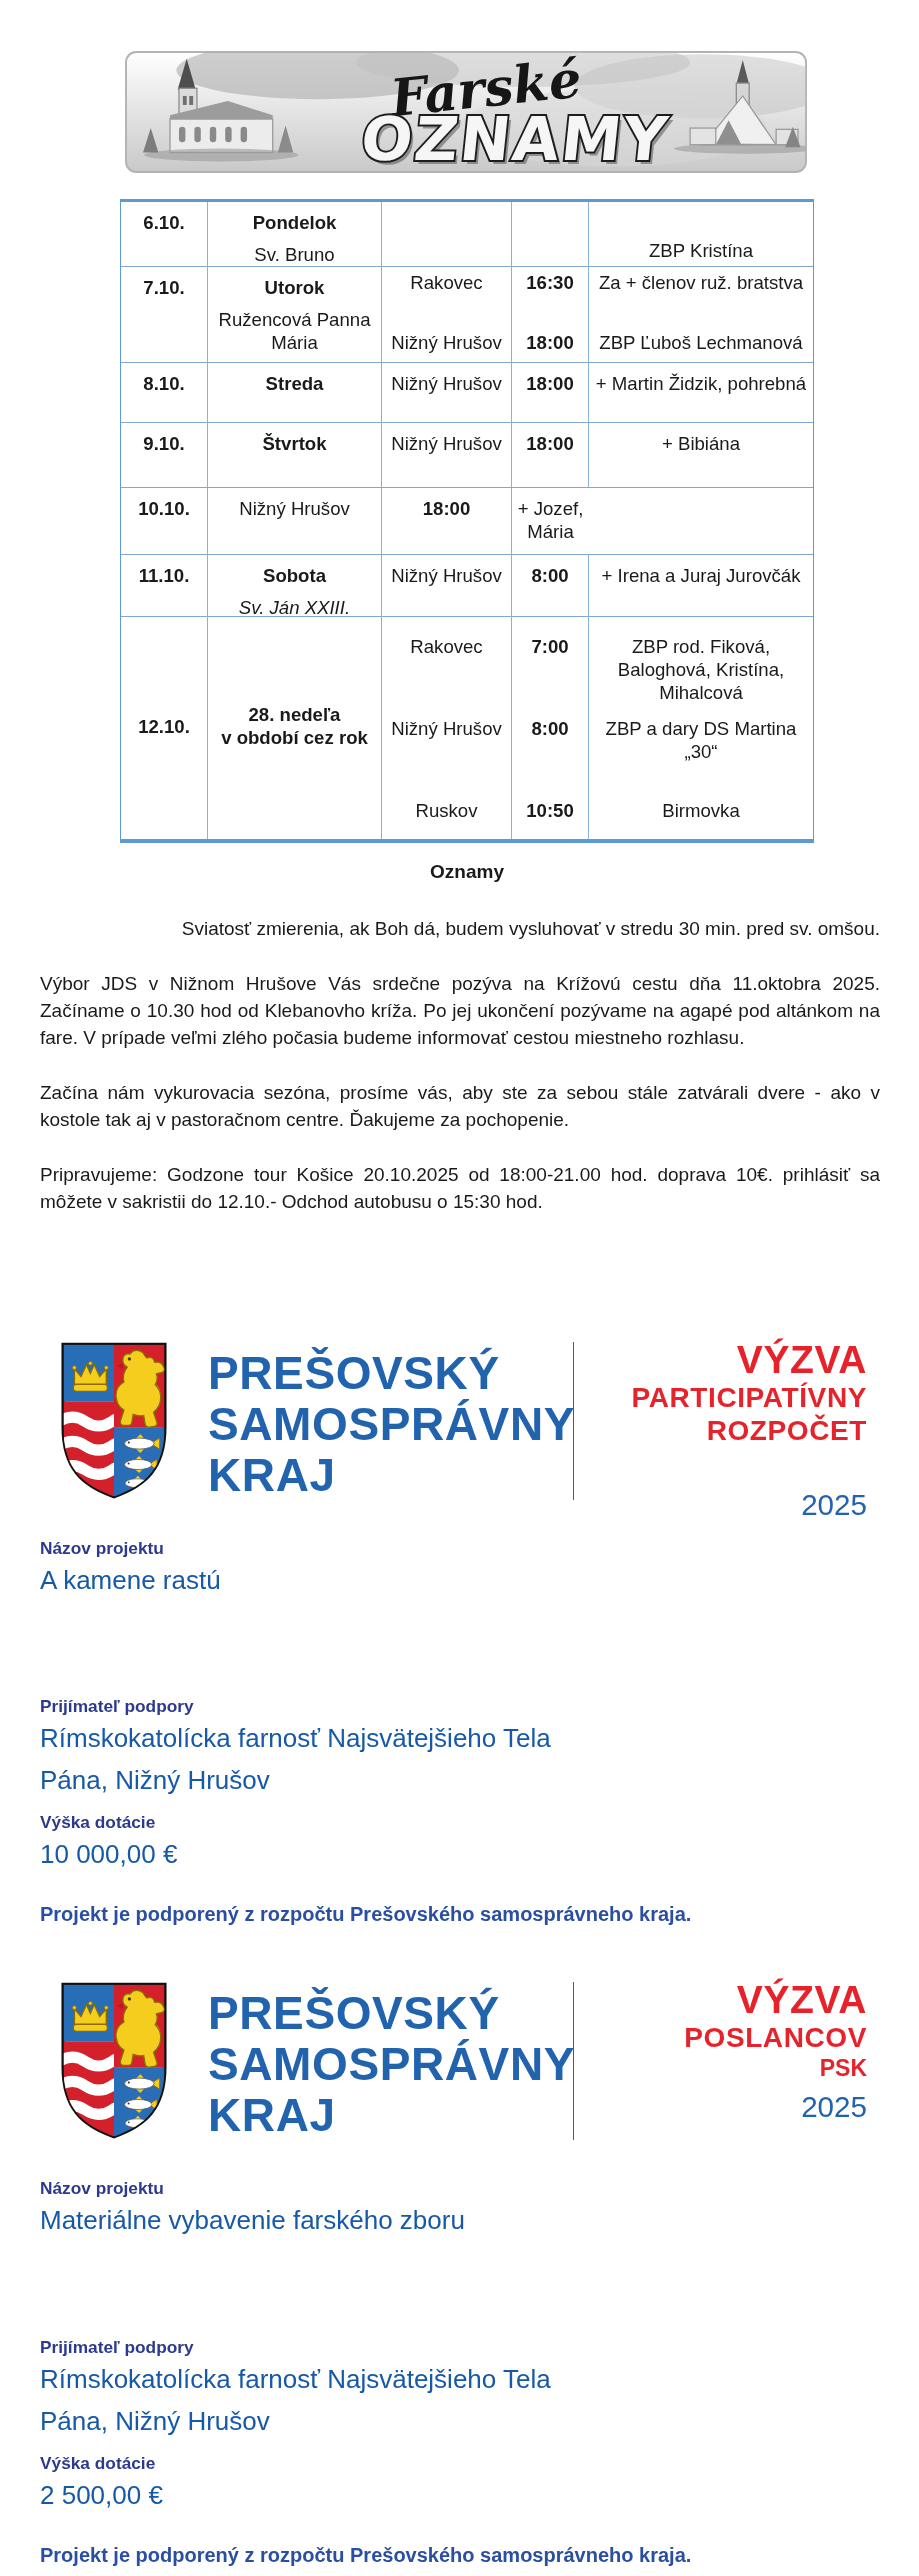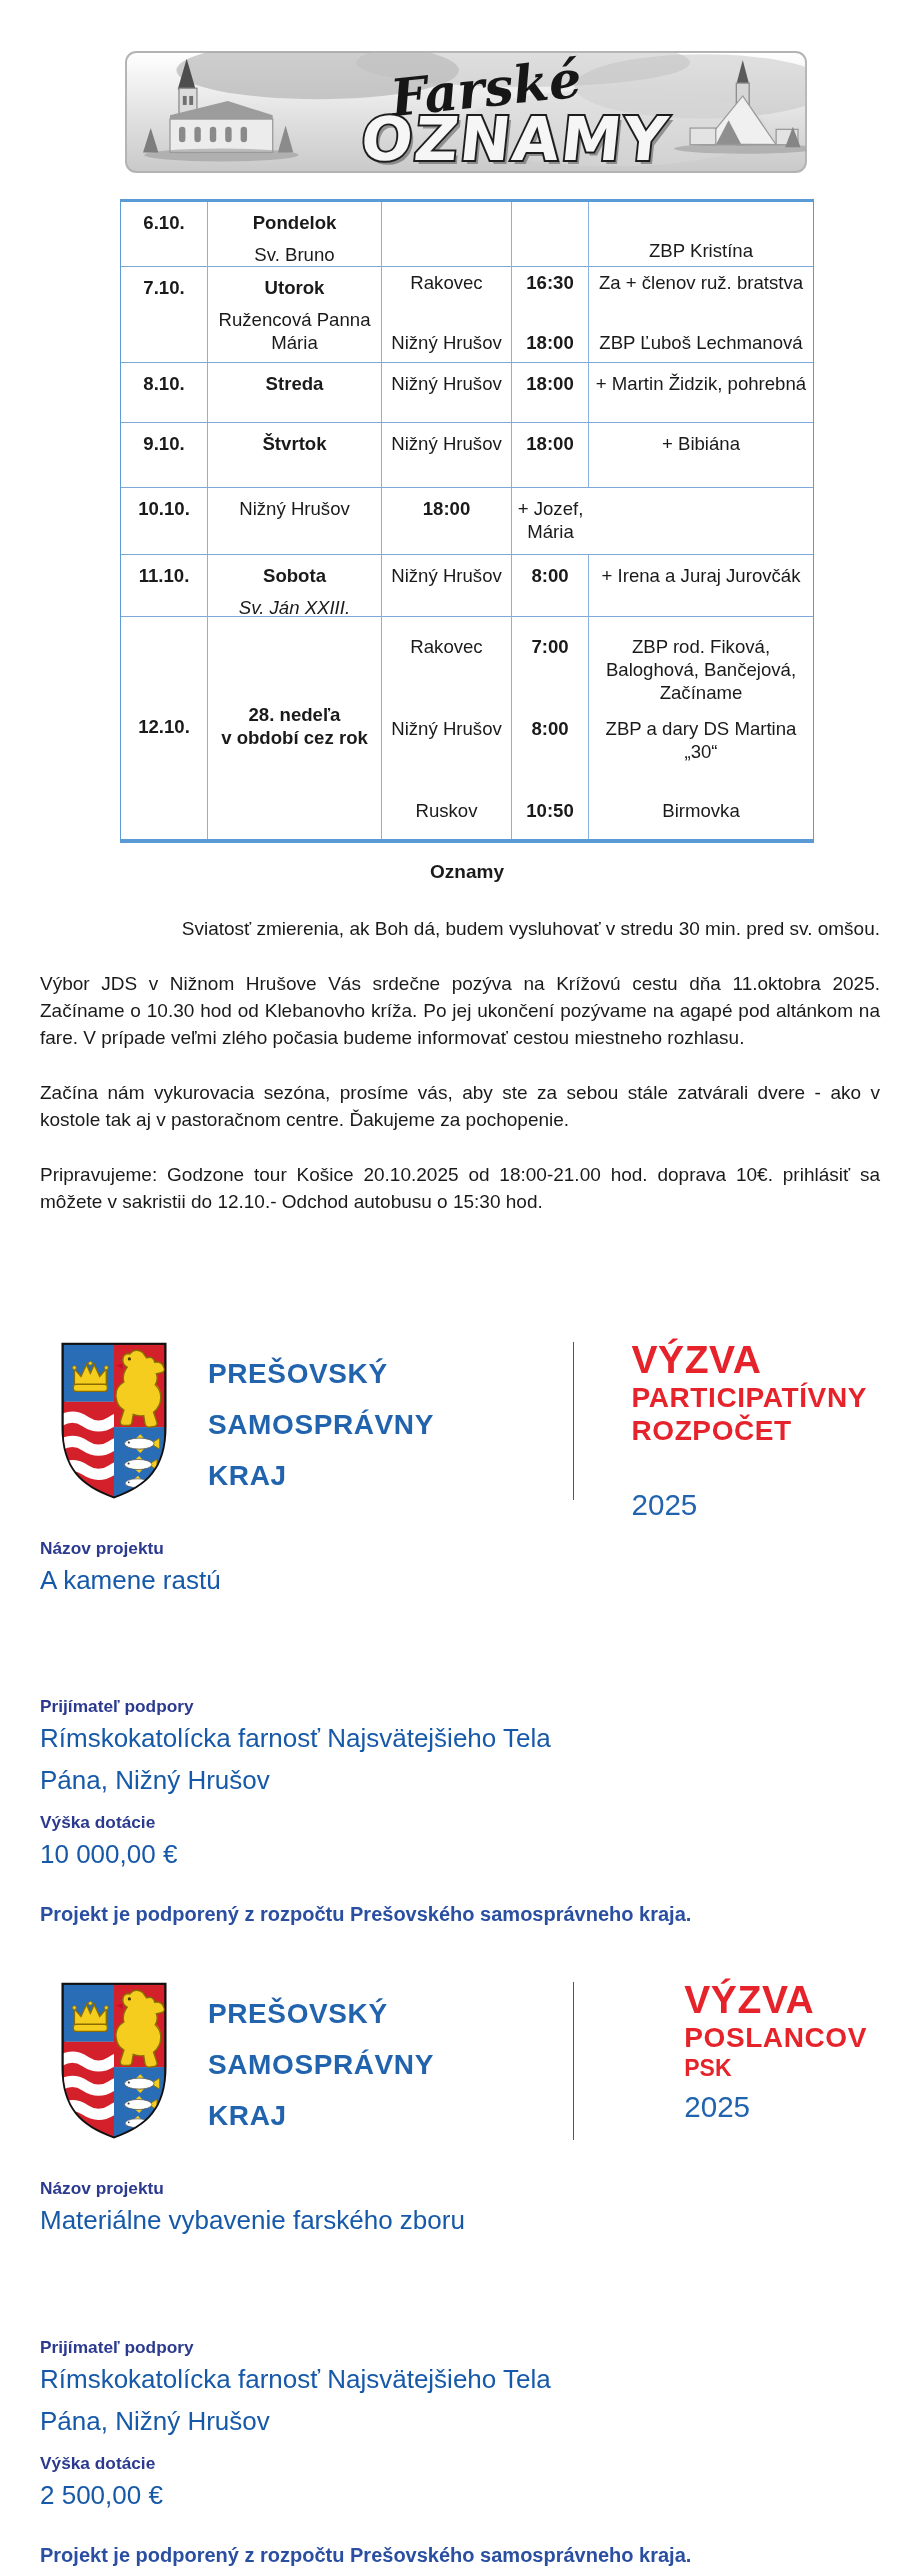--- a/index.html
+++ b/index.html
@@ -38,24 +38,24 @@
   .paras p{margin:0 0 28px 0;text-align:justify;}
   .paras p.single{text-align:right;}
   .paras p:last-child{margin-bottom:0;}
 
   
   .grant{position:absolute;left:40px;width:840px;}
   .grant.b1{top:1339px;}
   .grant.b2{top:1979px;}
   .logo-row{position:relative;height:166px;}
   .shield{position:absolute;left:19px;top:1.3px;}
-  .org-text{position:absolute;left:168px;top:9px;font-size:28px;font-weight:bold;
+  .org-text{position:absolute;left:168px;top:9px;font-size:46px;font-weight:bold;
             color:#2263ae;line-height:51px;letter-spacing:0.6px;}
   .vdivider{position:absolute;left:533px;top:2.6px;height:158px;width:1.3px;background:#2263ae;}
-  .call{position:absolute;right:13px;top:0;text-align:left;}
+  .call{position:absolute;right:13px;top:0;text-align:right;}
   .call-big{font-size:39px;font-weight:bold;color:#e6232b;line-height:42px;letter-spacing:0.6px;}
   .call-mid{font-size:28px;font-weight:bold;color:#e6232b;line-height:33px;letter-spacing:0.6px;}
   .call-small{font-size:23px;font-weight:bold;color:#e6232b;line-height:29.6px;}
   .call-year{font-size:29.6px;font-weight:normal;color:#2263ae;line-height:33px;}
   .b1 .call-year{margin-top:41px;}
   .b2 .call-year{margin-top:6.4px;}
   .g-label{font-size:17.3px;font-weight:bold;color:#2b3a8f;line-height:22px;}
   .g-value{font-size:26px;font-weight:normal;color:#1659a8;line-height:42px;}
   .mt-name{margin-top:32px;}
   .mt-recip1{margin-top:94px;}
@@ -259,21 +259,21 @@
       </div>
       <div class="subcol">
         <div class="sub" style="height:96px">
           <div class="cell pt28">
               <span>Rakovec</span>
             </div>
           <div class="cell bold pt28">
               <span>7:00</span>
             </div>
           <div class="cell last pt28">
-              <span>ZBP rod. Fiková, Baloghová, Bančejová, Začíname</span>
+              <span>ZBP rod. Fiková, Baloghová, Kristína, Mihalcová</span>
             </div>
         </div>
         <div class="sub" style="height:82px">
           <div class="cell pt6">
               <span>Nižný Hrušov</span>
             </div>
           <div class="cell bold pt6">
               <span>8:00</span>
             </div>
           <div class="cell last pt6">

